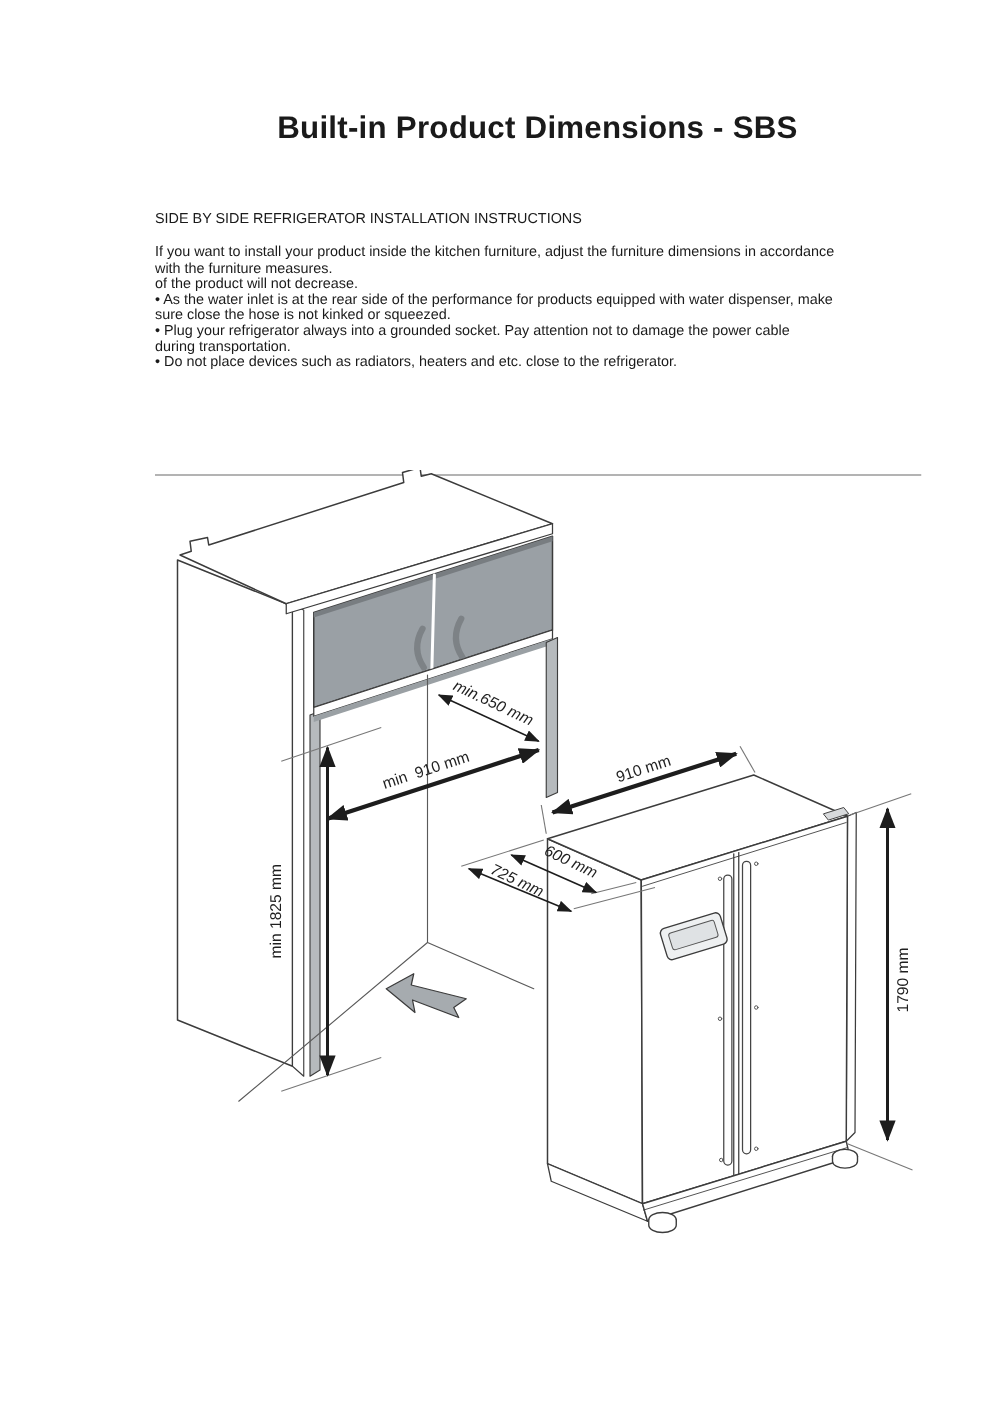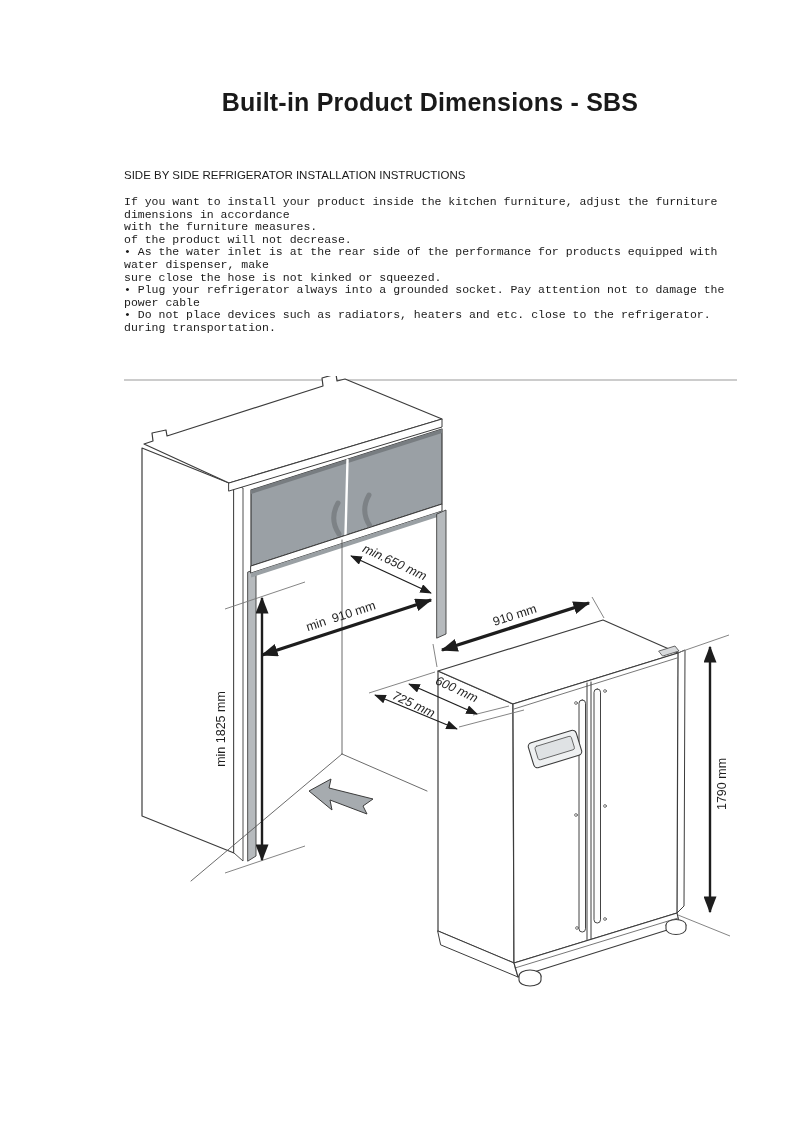--- a/index.html
+++ b/index.html
@@ -18,21 +18,21 @@
     font-size:25px;font-weight:bold;letter-spacing:0.2px;
   }
   .heading{
     position:absolute;top:169px;left:95px;width:640px;
     font-size:11.5px;font-weight:normal;
   }
   .bodytext{
     position:absolute;top:196px;left:95px;width:630px;
     font-size:11.5px;line-height:12.6px;
   }
-  .bodytext div{min-height:12.6px;font-family:Liberation Mono, monospace;}
+  .bodytext div{min-height:12.6px;}
   svg{position:absolute;top:376px;left:0;}
   svg text{
     font-family:"Liberation Sans", sans-serif;
     font-size:12.5px;
     fill:#1f1f1f;
   }
   .lbl-sheared{font-style:italic;}
 </style>
 </head>
 <body>
@@ -43,22 +43,22 @@
 
   <div class="heading">SIDE BY SIDE REFRIGERATOR INSTALLATION INSTRUCTIONS</div>
 
   <div class="bodytext">
     <div>If you want to install your product inside the kitchen furniture, adjust the furniture dimensions in accordance</div>
     <div>with the furniture measures.</div>
     <div>of the product will not decrease.</div>
     <div>• As the water inlet is at the rear side of the performance for products equipped with water dispenser, make</div>
     <div>sure close the hose is not kinked or squeezed.</div>
     <div>• Plug your refrigerator always into a grounded socket. Pay attention not to damage the power cable</div>
+    <div>during transportation.</div>
     <div>• Do not place devices such as radiators, heaters and etc. close to the refrigerator.</div>
-    <div>during transportation.</div>
   </div>
 
   <svg width="802" height="658" viewBox="0 376 802 658">
     <defs>
       <marker id="ahs" viewBox="0 0 13 10" refX="12" refY="5" markerWidth="12" markerHeight="9" orient="auto-start-reverse" markerUnits="userSpaceOnUse">
         <path d="M0,0 L13,5 L0,10 Z" fill="#1d1d1d"></path>
       </marker>
       <marker id="ahl" viewBox="0 0 13 10" refX="12" refY="5" markerWidth="17" markerHeight="13" orient="auto-start-reverse" markerUnits="userSpaceOnUse">
         <path d="M0,0 L13,5 L0,10 Z" fill="#1d1d1d"></path>
       </marker>

